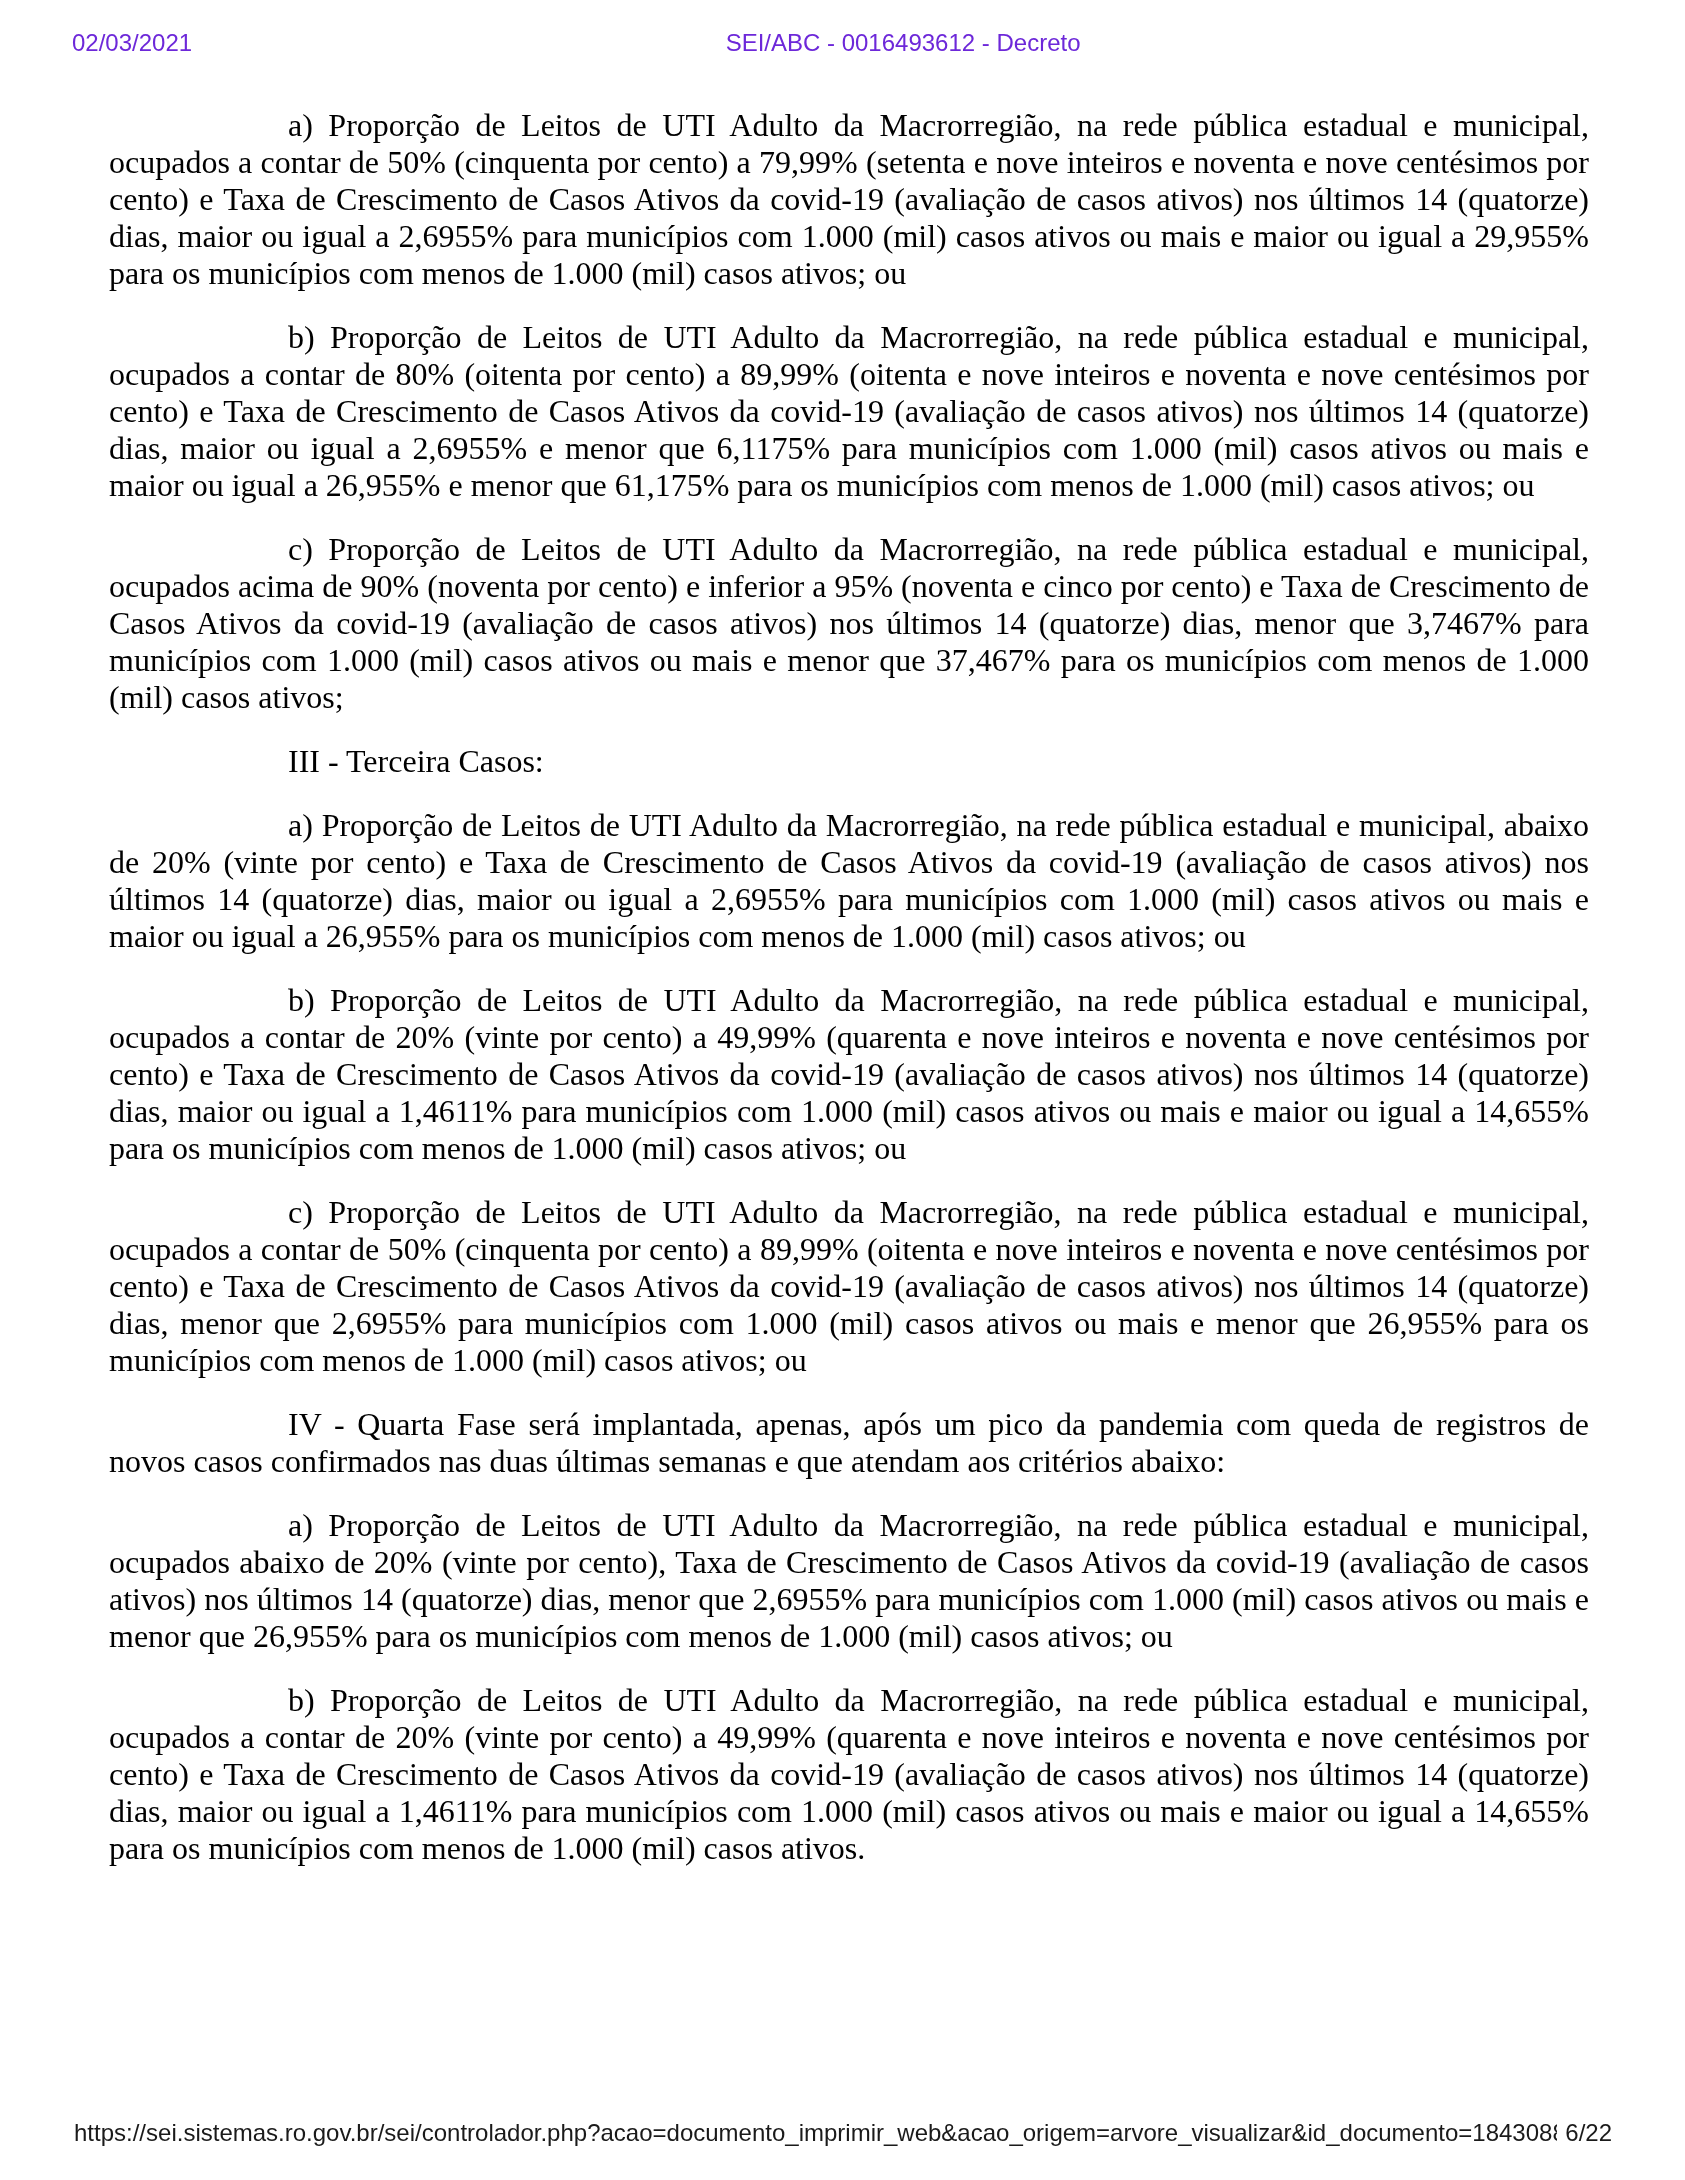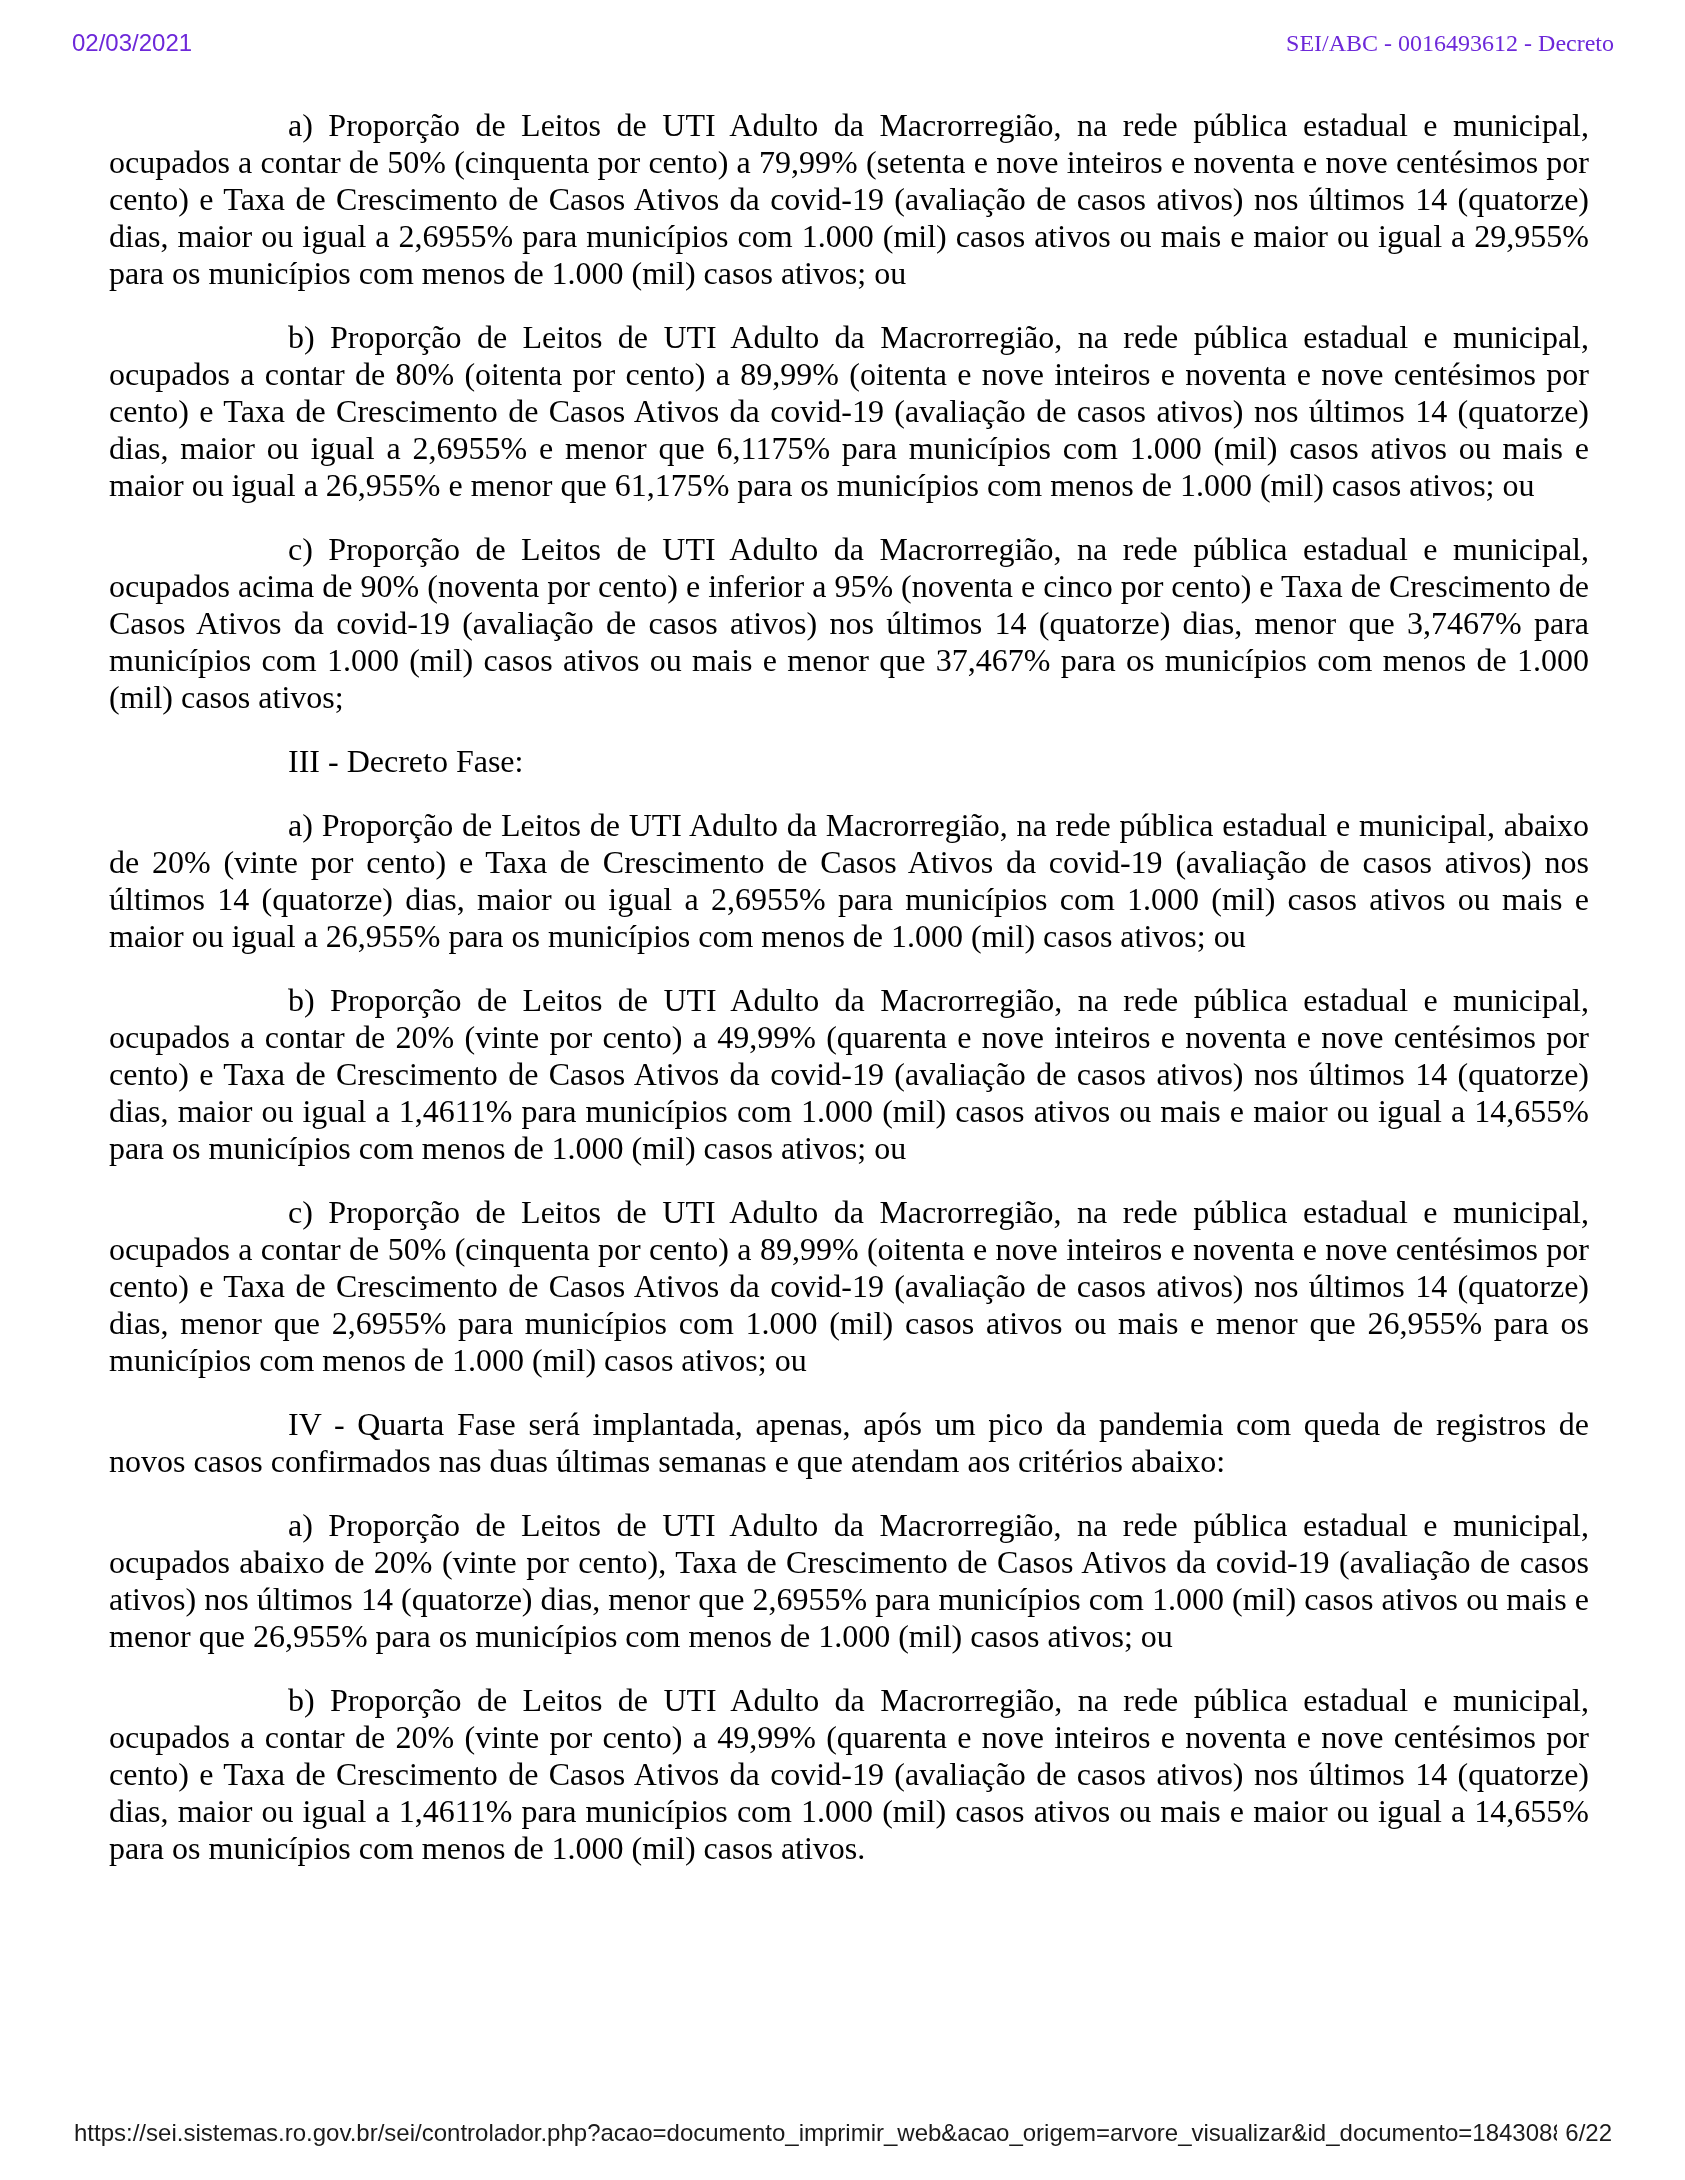--- a/index.html
+++ b/index.html
@@ -20,22 +20,21 @@
     right: 72px;
     display: flex;
     align-items: baseline;
     font-family: "Liberation Sans", "DejaVu Sans", sans-serif;
     font-size: 24px;
     color: #6d28d9;
     white-space: nowrap;
   }
   .header-title {
     flex: 1;
-    text-align: right;
-    font-family: Liberation Serif, serif;
+    text-align: center;
   }
 
   
   .doc {
     position: absolute;
     top: 107px;
     left: 109px;
     right: 97px;
     font-family: "Liberation Serif", "DejaVu Serif", serif;
     font-size: 32px;
@@ -75,21 +74,21 @@
 
 <header class="print-header">
   <span class="header-date">02/03/2021</span>
   <span class="header-title">SEI/ABC - 0016493612 - Decreto</span>
 </header>
 
 <main class="doc">
     <p class="para">a) Proporção de Leitos de UTI Adulto da Macrorregião, na rede pública estadual e municipal, ocupados a contar de 50% (cinquenta por cento) a 79,99% (setenta e nove inteiros e noventa e nove centésimos por cento) e Taxa de Crescimento de Casos Ativos da covid-19 (avaliação de casos ativos) nos últimos 14 (quatorze) dias, maior ou igual a 2,6955% para municípios com 1.000 (mil) casos ativos ou mais e maior ou igual a 29,955% para os municípios com menos de 1.000 (mil) casos ativos; ou</p>
     <p class="para">b) Proporção de Leitos de UTI Adulto da Macrorregião, na rede pública estadual e municipal, ocupados a contar de 80% (oitenta por cento) a 89,99% (oitenta e nove inteiros e noventa e nove centésimos por cento) e Taxa de Crescimento de Casos Ativos da covid-19 (avaliação de casos ativos) nos últimos 14 (quatorze) dias, maior ou igual a 2,6955% e menor que 6,1175% para municípios com 1.000 (mil) casos ativos ou mais e maior ou igual a 26,955% e menor que 61,175% para os municípios com menos de 1.000 (mil) casos ativos; ou</p>
     <p class="para">c) Proporção de Leitos de UTI Adulto da Macrorregião, na rede pública estadual e municipal, ocupados acima de 90% (noventa por cento) e inferior a 95% (noventa e cinco por cento) e Taxa de Crescimento de Casos Ativos da covid-19 (avaliação de casos ativos) nos últimos 14 (quatorze) dias, menor que 3,7467% para municípios com 1.000 (mil) casos ativos ou mais e menor que 37,467% para os municípios com menos de 1.000 (mil) casos ativos;</p>
-    <p class="para">III - Decreto Fase:</p>
+    <p class="para">III - Terceira Casos:</p>
     <p class="para">a) Proporção de Leitos de UTI Adulto da Macrorregião, na rede pública estadual e municipal, abaixo de 20% (vinte por cento) e Taxa de Crescimento de Casos Ativos da covid-19 (avaliação de casos ativos) nos últimos 14 (quatorze) dias, maior ou igual a 2,6955% para municípios com 1.000 (mil) casos ativos ou mais e maior ou igual a 26,955% para os municípios com menos de 1.000 (mil) casos ativos; ou</p>
     <p class="para">b) Proporção de Leitos de UTI Adulto da Macrorregião, na rede pública estadual e municipal, ocupados a contar de 20% (vinte por cento) a 49,99% (quarenta e nove inteiros e noventa e nove centésimos por cento) e Taxa de Crescimento de Casos Ativos da covid-19 (avaliação de casos ativos) nos últimos 14 (quatorze) dias, maior ou igual a 1,4611% para municípios com 1.000 (mil) casos ativos ou mais e maior ou igual a 14,655% para os municípios com menos de 1.000 (mil) casos ativos; ou</p>
     <p class="para">c) Proporção de Leitos de UTI Adulto da Macrorregião, na rede pública estadual e municipal, ocupados a contar de 50% (cinquenta por cento) a 89,99% (oitenta e nove inteiros e noventa e nove centésimos por cento) e Taxa de Crescimento de Casos Ativos da covid-19 (avaliação de casos ativos) nos últimos 14 (quatorze) dias, menor que 2,6955% para municípios com 1.000 (mil) casos ativos ou mais e menor que 26,955% para os municípios com menos de 1.000 (mil) casos ativos; ou</p>
     <p class="para">IV - Quarta Fase será implantada, apenas, após um pico da pandemia com queda de registros de novos casos confirmados nas duas últimas semanas e que atendam aos critérios abaixo:</p>
     <p class="para">a) Proporção de Leitos de UTI Adulto da Macrorregião, na rede pública estadual e municipal, ocupados abaixo de 20% (vinte por cento), Taxa de Crescimento de Casos Ativos da covid-19 (avaliação de casos ativos) nos últimos 14 (quatorze) dias, menor que 2,6955% para municípios com 1.000 (mil) casos ativos ou mais e menor que 26,955% para os municípios com menos de 1.000 (mil) casos ativos; ou</p>
     <p class="para">b) Proporção de Leitos de UTI Adulto da Macrorregião, na rede pública estadual e municipal, ocupados a contar de 20% (vinte por cento) a 49,99% (quarenta e nove inteiros e noventa e nove centésimos por cento) e Taxa de Crescimento de Casos Ativos da covid-19 (avaliação de casos ativos) nos últimos 14 (quatorze) dias, maior ou igual a 1,4611% para municípios com 1.000 (mil) casos ativos ou mais e maior ou igual a 14,655% para os municípios com menos de 1.000 (mil) casos ativos.</p>
   </main>
 
 <footer class="print-footer">
   <span class="footer-url">https://sei.sistemas.ro.gov.br/sei/controlador.php?acao=documento_imprimir_web&amp;acao_origem=arvore_visualizar&amp;id_documento=18430882&amp;infra_…</span>

